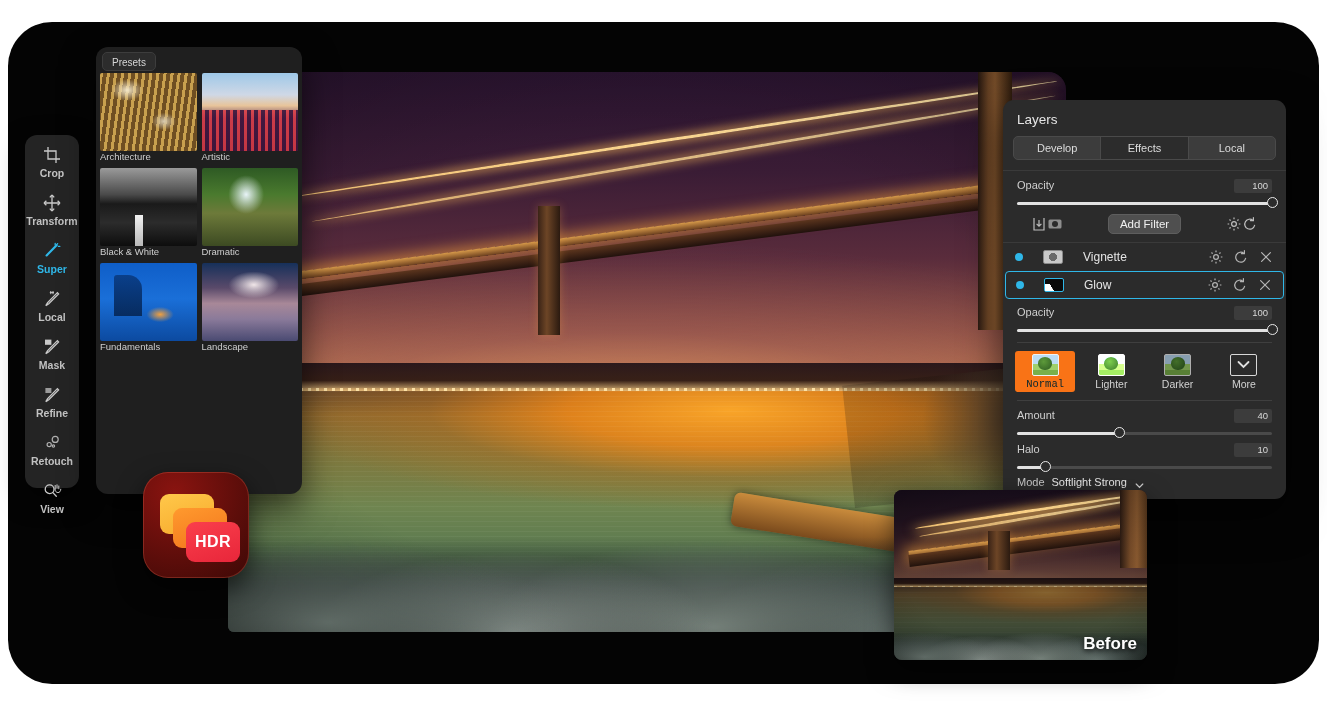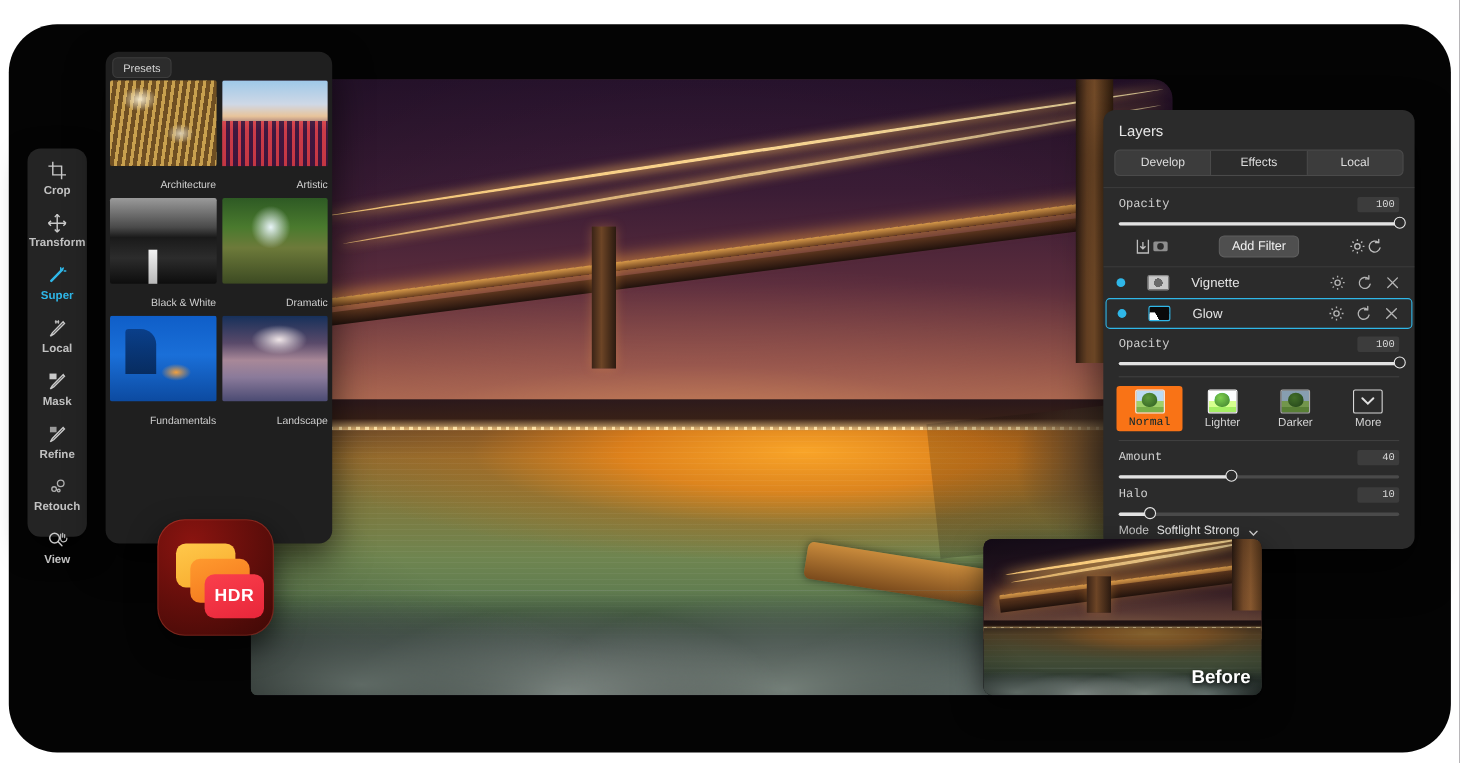--- a/index.html
+++ b/index.html
@@ -99,22 +99,22 @@
     background:#1f1f1f; border-radius:12px; overflow:hidden;
     box-shadow:0 14px 34px rgba(0,0,0,.6);
   }
   .presets-tabbar{ height:26px; padding:5px 6px 0 6px; }
   .presets-tab{ display:inline-block; height:19px; line-height:19px;
     padding:0 9px; font-size:10px; color:#d6d6d6;
     background:#2c2c2c; border:1px solid #3d3d3d; border-radius:5px; }
   .grid{ display:grid; grid-template-columns:1fr 1fr; gap:0 5px; padding:0 4px; }
   .cell{ }
   .thumb{ width:100%; height:78px; border-radius:2px; display:block; }
-  .cap{ display:block; text-align:right; font-size:9.5px; color:#cfcfcf;
-    padding:12px 0 6px; }
+  .cap{ display:block; text-align:left; font-size:9.5px; color:#cfcfcf;
+    padding:0 0 6px; }
 
   
   .th-architecture{ background:
       radial-gradient(24% 20% at 28% 22%, #f2e6c8 0%, rgba(0,0,0,0) 70%),
       radial-gradient(18% 16% at 66% 62%, #d8cbb0 0%, rgba(0,0,0,0) 70%),
       repeating-linear-gradient(98deg, #c8a04e 0 3px, #6f4f22 3px 7px),
       linear-gradient(160deg,#7a5a30,#3a2a18); }
   .th-artistic{ background:
       linear-gradient(180deg,#9ec8e8 0%, #cfd8e6 28%, #e8c49a 42%, #6a3a5a 58%, #3a1830 100%),
       #2a1228; position:relative; }
@@ -159,21 +159,21 @@
   }
   .layers-title{ font-size:13.5px; color:#e6e6e6; padding:12px 14px 9px; }
   .segbar{ display:flex; margin:0 10px; border-radius:5px; overflow:hidden;
     border:1px solid #4a4a4a; background:#3c3c3c; }
   .seg{ flex:1; text-align:center; font-size:11px; color:#dcdcdc;
     padding:5px 0; border-right:1px solid #4a4a4a; }
   .seg:last-child{ border-right:0; }
   .seg.active{ background:#2c2c2c; }
   .rule{ height:1px; background:#3a3a3a; margin:10px 0 0; }
 
-  .row{ display:flex; align-items:center; padding:0 14px;font-family:Liberation Mono, monospace; }
+  .row{ display:flex; padding:0 14px; }
   .rowlbl{ font-size:11px; color:#cfcfcf; }
   .valbox{ margin-left:auto; min-width:38px; height:14px; background:#3c3c3c;
     border-radius:2px; font-size:9.5px; color:#d8d8d8; text-align:right;
     padding:0 4px; line-height:14px; }
   .slider{ position:relative; height:3px; margin:9px 14px 0;
     background:#4a4a4a; border-radius:2px; }
   .slider .fill{ position:absolute; left:0; top:0; bottom:0; background:#e2e2e2; border-radius:2px; }
   .slider .knob{ position:absolute; top:-5px; width:11px; height:11px; margin-left:-5px;
     border-radius:50%; border:1.4px solid #e8e8e8; background:#2b2b2b; }
 
@@ -208,21 +208,21 @@
   .btile.more:after{ display:none; }
   .blbl{ font-size:10.5px; color:#d2d2d2; }
   .blend.active .blbl{ color:#06252e; }
 
   .moderow{ display:flex; align-items:center; gap:7px; padding:7px 14px 0; }
   .modelbl{ font-size:11px; color:#c8c8c8; }
   .modeval{ font-size:11px; color:#e8e8e8; }
 
   
   .before{
-    position:absolute; left:894px; top:490px; width:253px; height:142px;
+    position:absolute; left:894px; top:490px; width:253px; height:170px;
     border-radius:8px; overflow:hidden; background:#170d18;
     box-shadow:0 10px 26px rgba(0,0,0,.6);
   }
   .before .photo .sky{ filter:brightness(.62) saturate(.78); }
   .before .photo .water{ filter:brightness(.58) saturate(.72); }
   .before .photo .skyline{ filter:brightness(.7); }
   .before-label{ position:absolute; right:10px; bottom:6px; color:#fff;
     font-size:17px; font-weight:bold; text-shadow:0 2px 5px rgba(0,0,0,.85); }
 </style>
 </head>

